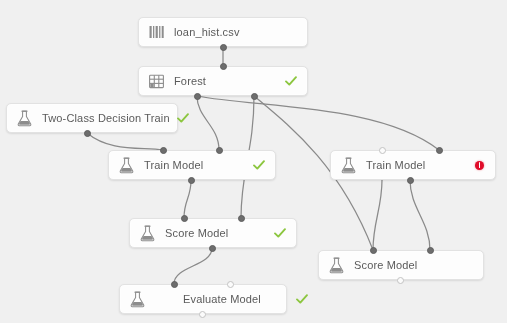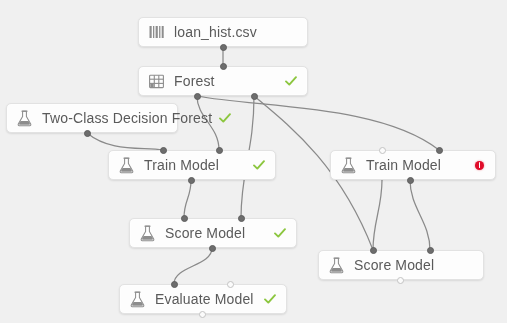--- a/index.html
+++ b/index.html
@@ -40,21 +40,21 @@
     height: 30px;
   }
   .node-icon {
     width: 17px;
     height: 19px;
     flex: 0 0 auto;
     margin-right: 9px;
     display: block;
   }
   .node-label {
-    font-size: 14px;
+    font-size: 11px;
     color: #5a5a5a;
     letter-spacing: 0.15px;
     white-space: nowrap;
     flex: 1 1 auto;
     line-height: 1;
   }
   .status {
     flex: 0 0 auto;
     width: 14px;
     height: 14px;
@@ -145,21 +145,21 @@
           <path d="M2 7.4 L5.3 10.6 L12 3.2" fill="none" stroke="#8cc63f" stroke-width="1.9" stroke-linecap="round" stroke-linejoin="round"></path>
         </svg>
       </span>
     </div>
     <div class="node" style="left: 6px; top: 103px; width: 172px; height: 30px;">
       <svg class="node-icon" viewBox="0 0 17 19">
         <path d="M6.6 2.2 L10.4 2.2 L10.4 7.4 L14.7 15.1 A1.1 1.1 0 0 1 13.8 16.7 L3.2 16.7 A1.1 1.1 0 0 1 2.3 15.1 L6.6 7.4 Z" fill="#ffffff" stroke="#8d8d8d" stroke-width="1.05" stroke-linejoin="round"></path>
         <path d="M4.55 11.9 L12.45 11.9 L13.8 14.3 A1.0 1.0 0 0 1 13.0 15.8 L4.0 15.8 A1.0 1.0 0 0 1 3.2 14.3 Z" fill="#8d8d8d"></path>
         <line x1="6.0" y1="2.2" x2="11.0" y2="2.2" stroke="#8d8d8d" stroke-width="1.2" stroke-linecap="round"></line>
       </svg>
-      <span class="node-label">Two-Class Decision Forest</span>
+      <span class="node-label">Two-Class Decision Train</span>
       <span class="status ok">
         <svg viewBox="0 0 14 14" width="14" height="14">
           <path d="M2 7.4 L5.3 10.6 L12 3.2" fill="none" stroke="#8cc63f" stroke-width="1.9" stroke-linecap="round" stroke-linejoin="round"></path>
         </svg>
       </span>
     </div>
     <div class="node" style="left: 108px; top: 150px; width: 168px; height: 30px;">
       <svg class="node-icon" viewBox="0 0 17 19">
         <path d="M6.6 2.2 L10.4 2.2 L10.4 7.4 L14.7 15.1 A1.1 1.1 0 0 1 13.8 16.7 L3.2 16.7 A1.1 1.1 0 0 1 2.3 15.1 L6.6 7.4 Z" fill="#ffffff" stroke="#8d8d8d" stroke-width="1.05" stroke-linejoin="round"></path>
         <path d="M4.55 11.9 L12.45 11.9 L13.8 14.3 A1.0 1.0 0 0 1 13.0 15.8 L4.0 15.8 A1.0 1.0 0 0 1 3.2 14.3 Z" fill="#8d8d8d"></path>
@@ -196,21 +196,21 @@
     </div>
     <div class="node" style="left: 318px; top: 250px; width: 166px; height: 30px;">
       <svg class="node-icon" viewBox="0 0 17 19">
         <path d="M6.6 2.2 L10.4 2.2 L10.4 7.4 L14.7 15.1 A1.1 1.1 0 0 1 13.8 16.7 L3.2 16.7 A1.1 1.1 0 0 1 2.3 15.1 L6.6 7.4 Z" fill="#ffffff" stroke="#8d8d8d" stroke-width="1.05" stroke-linejoin="round"></path>
         <path d="M4.55 11.9 L12.45 11.9 L13.8 14.3 A1.0 1.0 0 0 1 13.0 15.8 L4.0 15.8 A1.0 1.0 0 0 1 3.2 14.3 Z" fill="#8d8d8d"></path>
         <line x1="6.0" y1="2.2" x2="11.0" y2="2.2" stroke="#8d8d8d" stroke-width="1.2" stroke-linecap="round"></line>
       </svg>
       <span class="node-label">Score Model</span>
       <span class="status none"></span>
     </div>
-    <div class="node" style="left: 119px; top: 284px; width: 168px; height: 30px;">
+    <div class="node" style="left: 119px; top: 284px; width: 168px; height: 30px; gap: 28px;">
       <svg class="node-icon" viewBox="0 0 17 19">
         <path d="M6.6 2.2 L10.4 2.2 L10.4 7.4 L14.7 15.1 A1.1 1.1 0 0 1 13.8 16.7 L3.2 16.7 A1.1 1.1 0 0 1 2.3 15.1 L6.6 7.4 Z" fill="#ffffff" stroke="#8d8d8d" stroke-width="1.05" stroke-linejoin="round"></path>
         <path d="M4.55 11.9 L12.45 11.9 L13.8 14.3 A1.0 1.0 0 0 1 13.0 15.8 L4.0 15.8 A1.0 1.0 0 0 1 3.2 14.3 Z" fill="#8d8d8d"></path>
         <line x1="6.0" y1="2.2" x2="11.0" y2="2.2" stroke="#8d8d8d" stroke-width="1.2" stroke-linecap="round"></line>
       </svg>
       <span class="node-label">Evaluate Model</span>
       <span class="status ok">
         <svg viewBox="0 0 14 14" width="14" height="14">
           <path d="M2 7.4 L5.3 10.6 L12 3.2" fill="none" stroke="#8cc63f" stroke-width="1.9" stroke-linecap="round" stroke-linejoin="round"></path>
         </svg>

